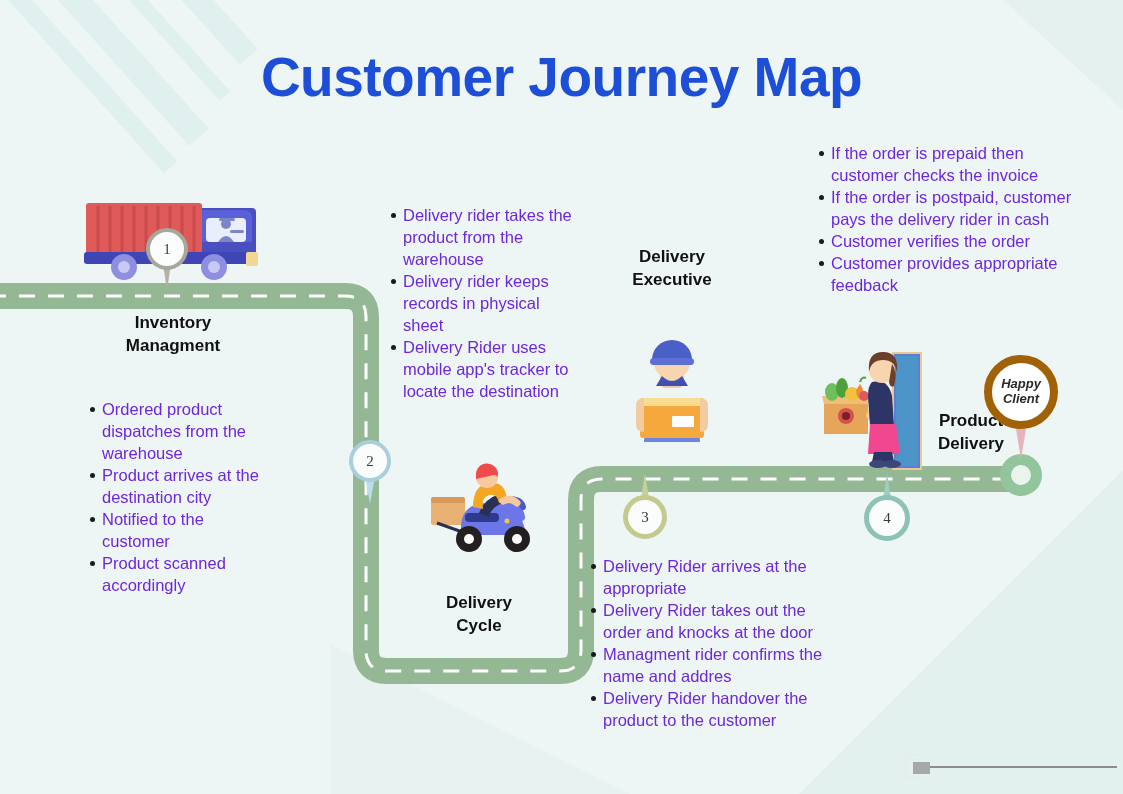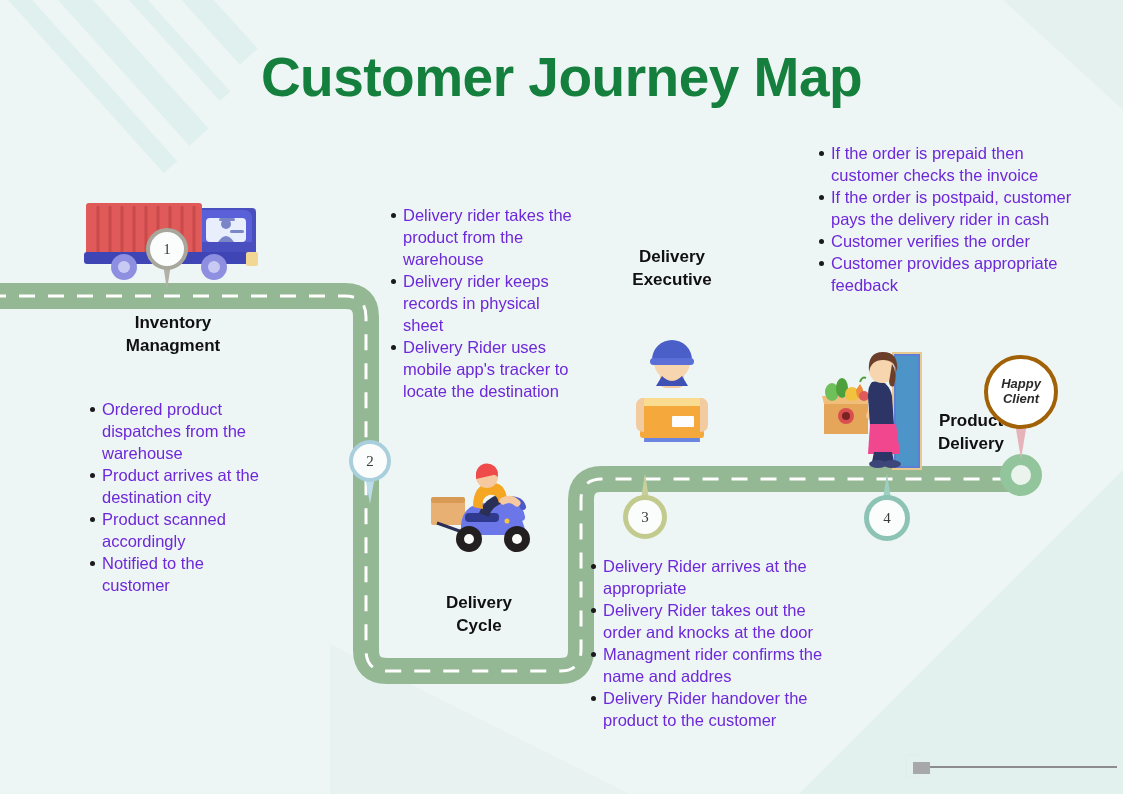--- a/index.html
+++ b/index.html
@@ -15,21 +15,21 @@
   
   .bg-layer{position:absolute;inset:0;pointer-events:none;}
   .bg-stripe{position:absolute;background:#dff0ee;transform:rotate(-42deg);transform-origin:top left;}
   .bg-tri{position:absolute;width:0;height:0;}
 
   
   .title{
     position:absolute;left:0;right:0;top:47px;
     text-align:center;
     font-size:55px;font-weight:bold;
-    color:#15803d;
+    color:#1d4ed8;
     letter-spacing:-0.5px;
     line-height:1.1;
   }
 
   
   .road-svg{position:absolute;left:0;top:0;}
 
   
   .marker{position:absolute;}
   .marker .ring{
@@ -46,21 +46,21 @@
     position:absolute;
     width:0;height:0;
     left:50%;
     z-index:1;
   }
 
   
   .endpin{position:absolute;}
   .endpin .ring{
     position:absolute;left:0;top:0;width:74px;height:74px;
-    border-radius:50%;border:4px solid #a16207;
+    border-radius:50%;border:8px solid #a16207;
     background:#ffffff;box-sizing:border-box;
     display:flex;flex-direction:column;align-items:center;justify-content:center;
     font-style:italic;font-weight:bold;font-size:13px;color:#2a2a2a;
     line-height:1.15;z-index:3;
   }
   .endpin .stem{
     position:absolute;left:30px;top:62px;
     width:0;height:0;
     border-left:7px solid transparent;
     border-right:7px solid transparent;
@@ -248,22 +248,22 @@
   </div>
 
   <div class="sec-head" style="left:90px;top:312px;width:166px;">
     <div>Inventory</div>
     <div>Managment</div>
   </div>
   <div class="bullets" style="left:89px;top:375px;width:178px;margin-top:24px;">
     <ul>
       <li>Ordered product dispatches from the warehouse</li>
       <li>Product arrives at the destination city</li>
+      <li>Notified to the customer</li>
       <li>Product scanned accordingly</li>
-      <li>Notified to the customer</li>
     </ul>
   </div>
 
   <div class="bullets" style="left:390px;top:205px;width:186px;">
     <ul>
       <li>Delivery rider takes the product from the warehouse</li>
       <li>Delivery rider keeps records in physical sheet</li>
       <li>Delivery Rider uses mobile app's tracker to locate the destination</li>
     </ul>
   </div>

